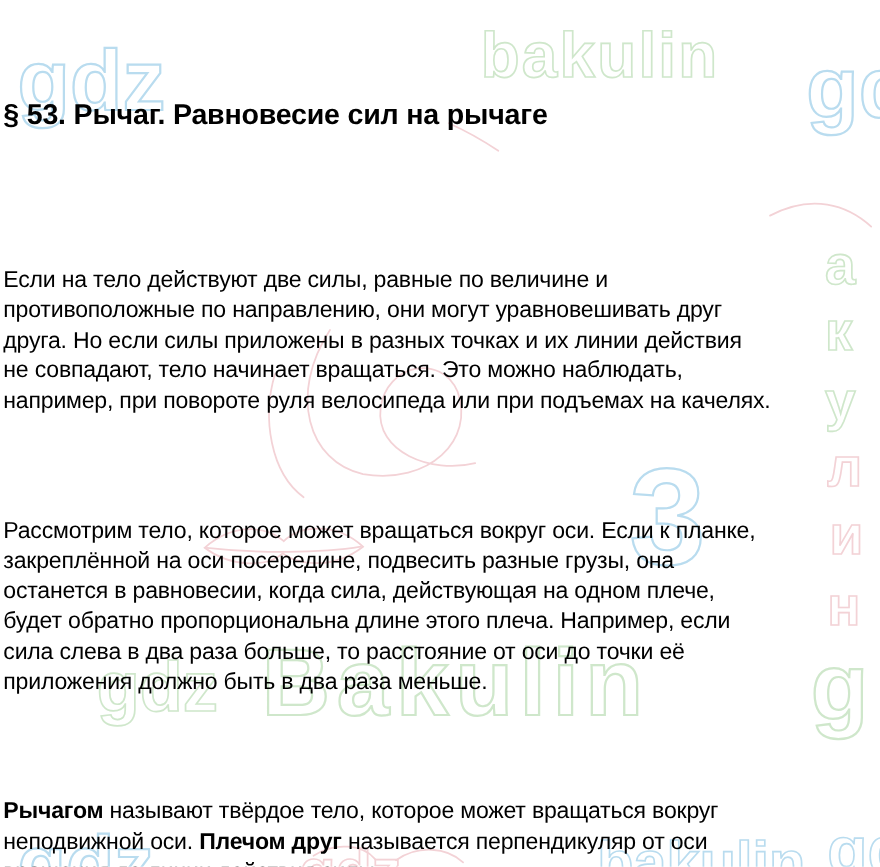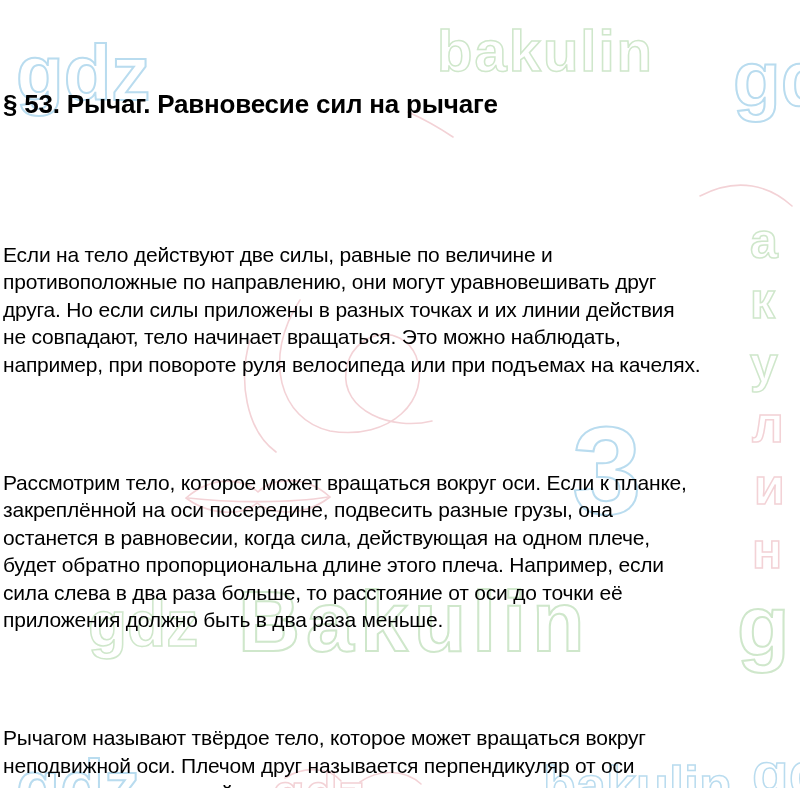--- a/index.html
+++ b/index.html
@@ -56,21 +56,21 @@
     letter-spacing: -0.2px;
     white-space: pre; 
   }
   .title {
     margin: 0 0 40px 0;
     font-size: 26px;
     font-weight: 700;
     line-height: 27.5px;
   }
   .para { margin: 0 0 8px 0; }
-  .bold { font-weight: 400; }
+  .bold { font-weight: 700; }
 </style>
 </head>
 <body>
 
 <div class="wm-layer">
 
   <svg class="scribbles" width="800" height="788" viewBox="0 0 800 788">
     <path d="M186,498 C215,473 245,480 258,492 C272,478 305,474 330,497 C300,520 268,512 257,503 C243,516 210,516 186,498 Z"></path>
     <path d="M188,498 C232,503 292,503 328,497"></path>
     <path d="M300,300 C262,358 280,420 330,431 C390,441 432,400 416,356 C401,321 351,331 346,371 C341,411 392,431 432,421"></path>

